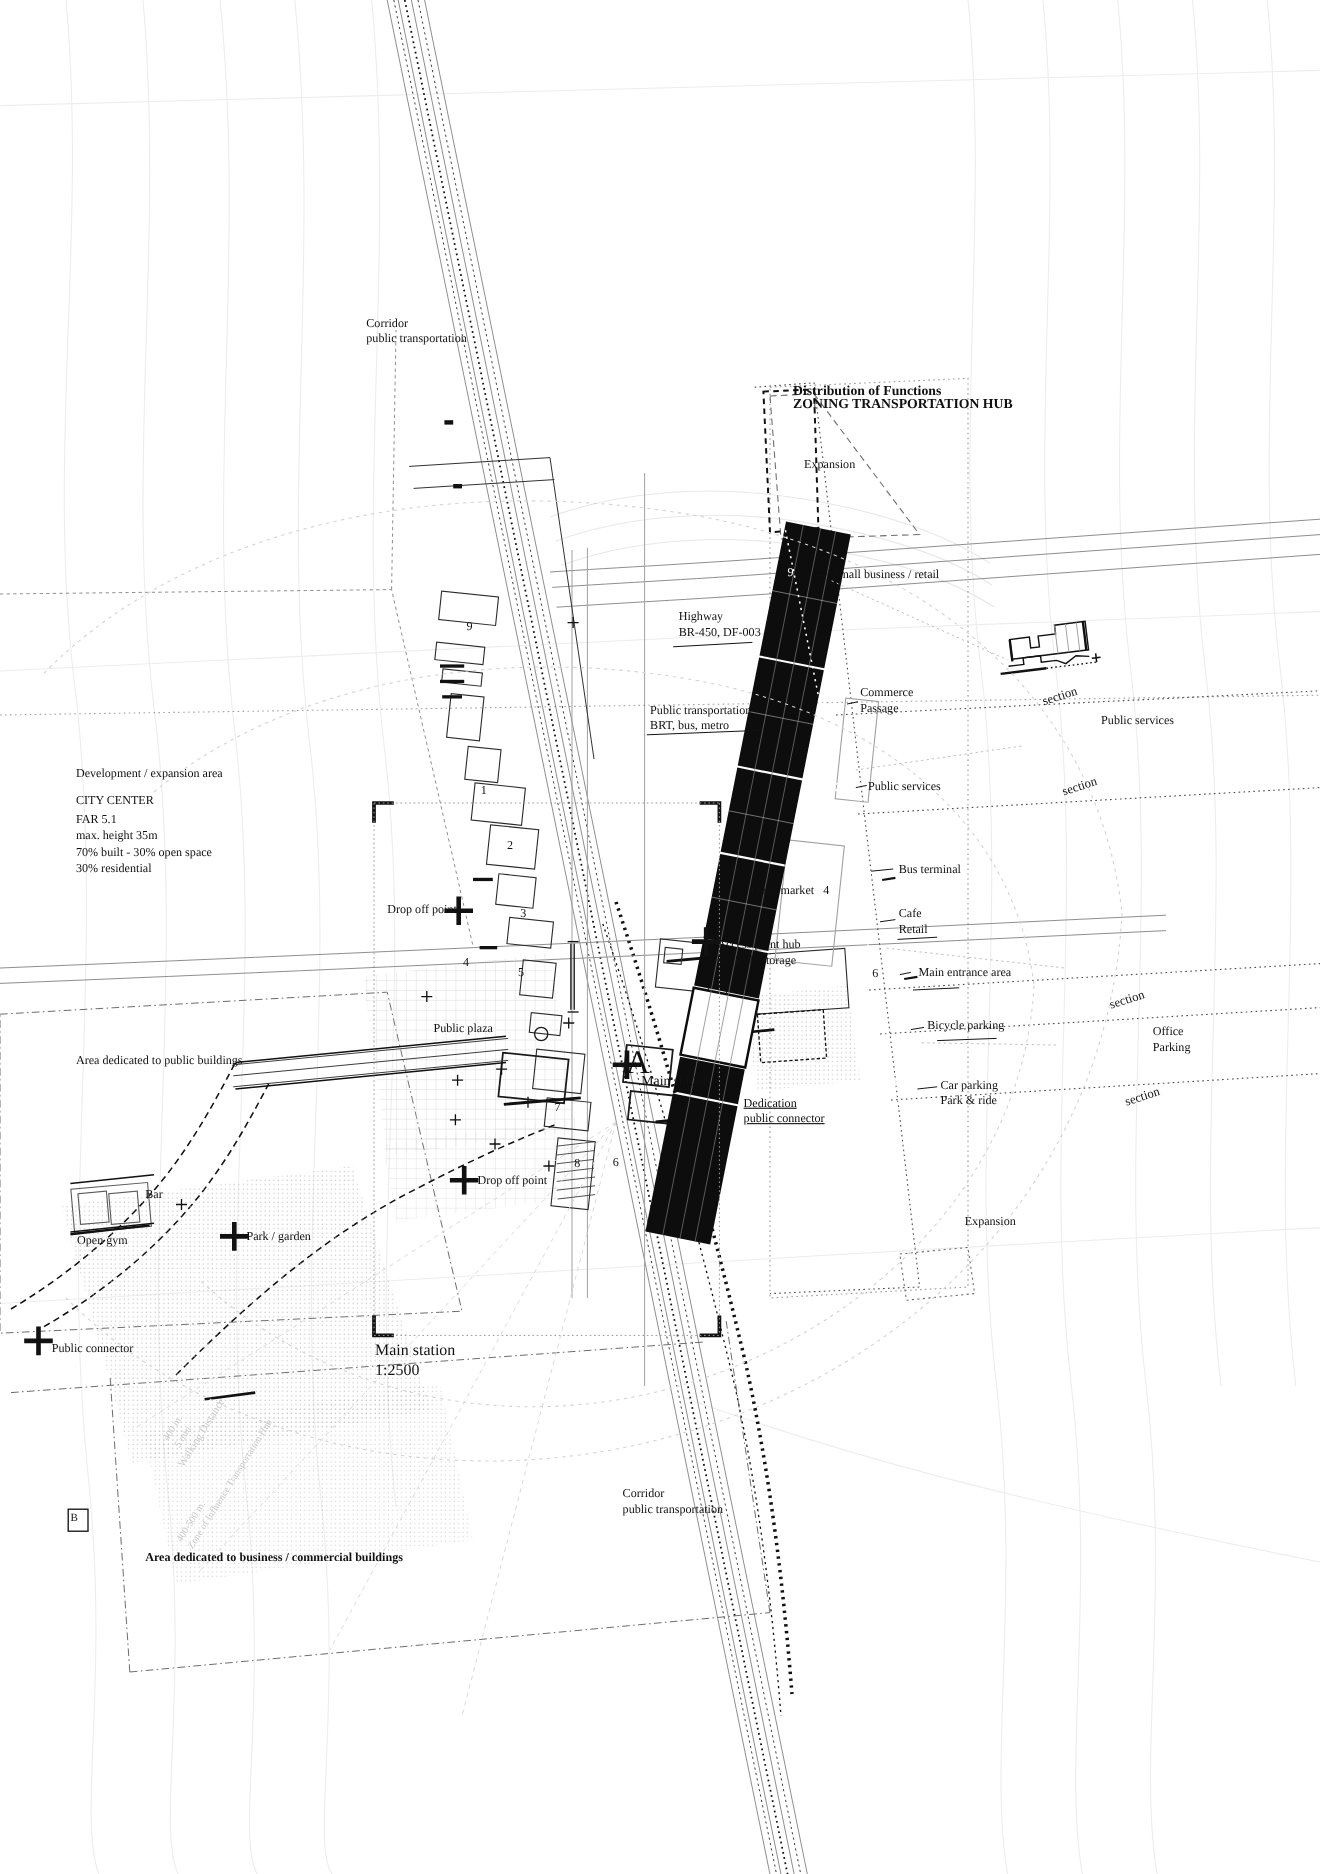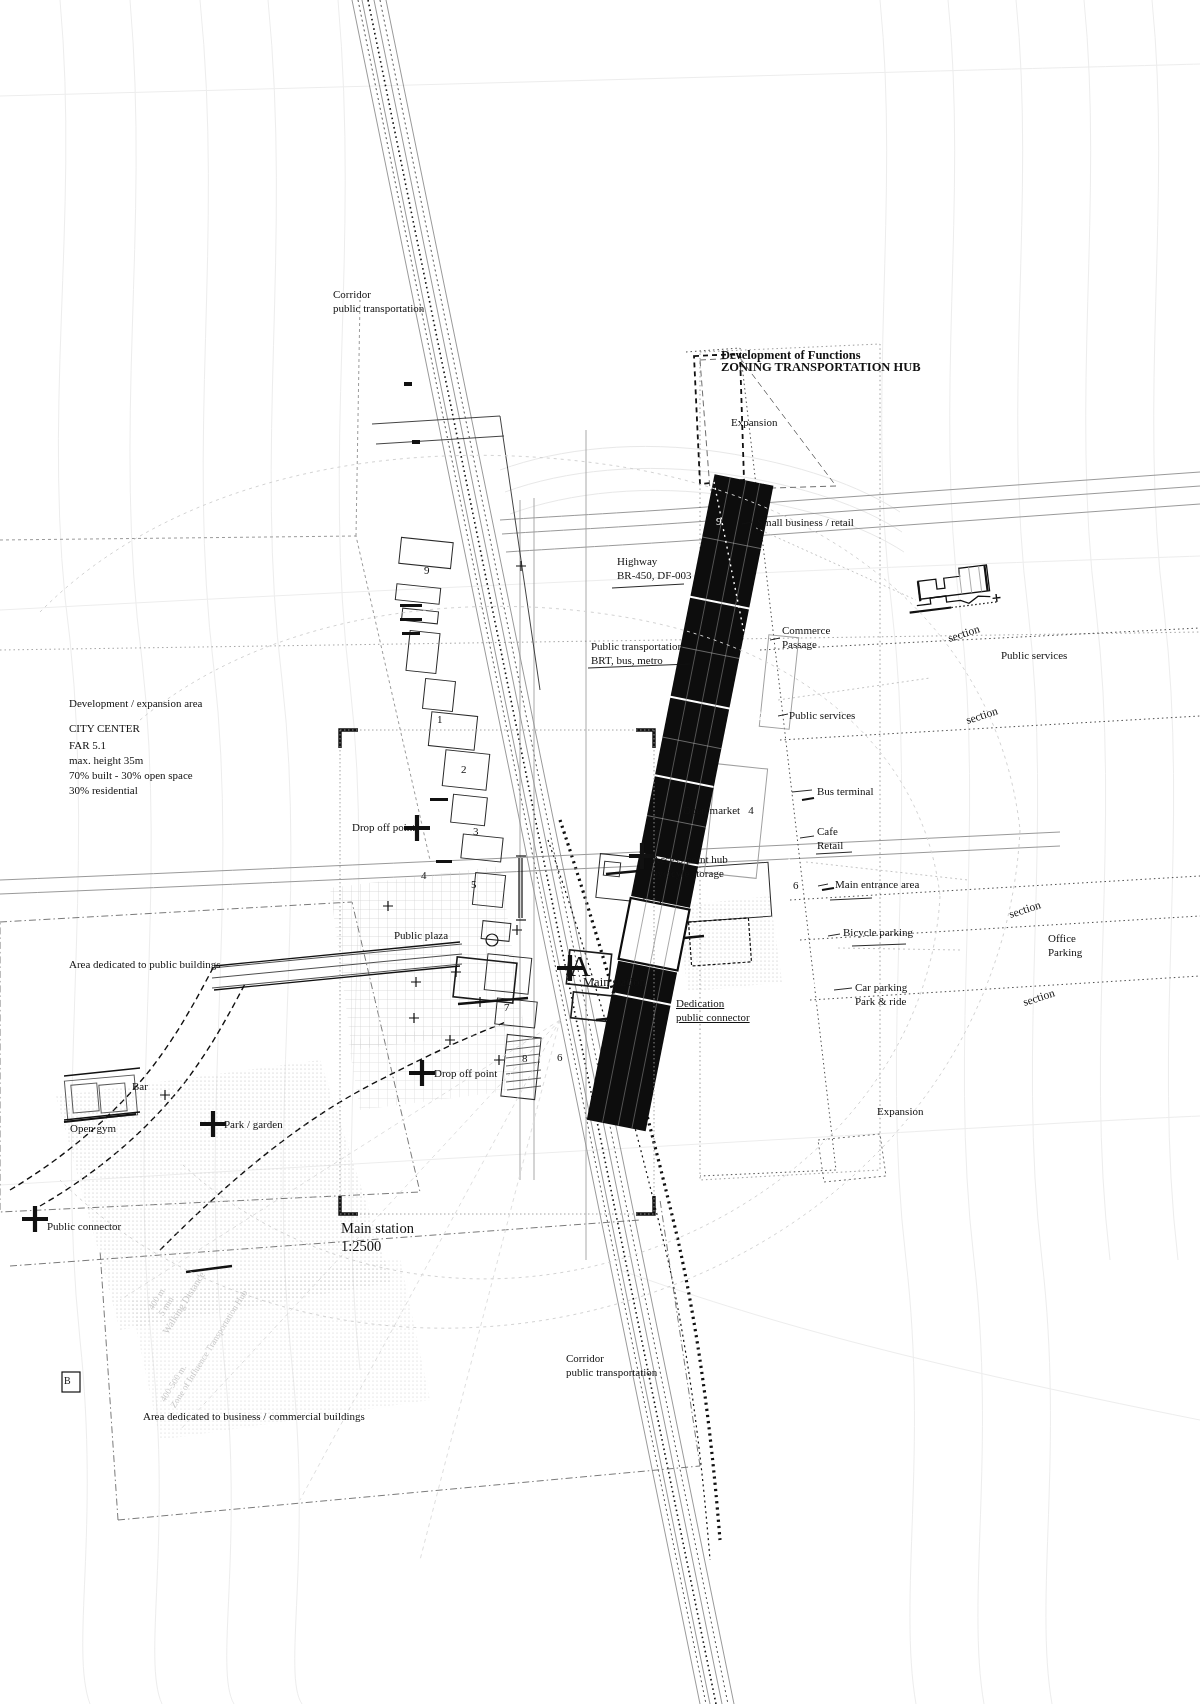--- a/index.html
+++ b/index.html
@@ -456,21 +456,21 @@
   
   <svg class="layer" viewBox="0 0 1200 1704">
     <rect x="62" y="1372" width="18" height="20" fill="none" stroke="#111" stroke-width="1.2"></rect>
   </svg>
 
   
 
   <div class="lbl t11" style="left:333px;top:287px;"><span>Corridor
 public transportation</span></div>
 
-  <div class="lbl t12" style="left:721px;top:347px;font-weight:600;"><span>Development of Functions</span></div>
+  <div class="lbl t12" style="left:721px;top:347px;font-weight:600;"><span>Distribution of Functions</span></div>
   <div class="lbl t12" style="left:721px;top:359px;font-weight:600;"><span>ZONING TRANSPORTATION HUB</span></div>
 
   <div class="lbl t11" style="left:731px;top:415px;"><span>Expansion</span></div>
   <div class="lbl t11" style="left:877px;top:1104px;"><span>Expansion</span></div>
 
   <div class="lbl t11" style="left:757px;top:515px;"><span>Small business / retail</span></div>
   <div class="lbl t11" style="left:782px;top:623px;"><span>Commerce
 Passage</span></div>
   <div class="lbl t11" style="left:789px;top:708px;"><span>Public services</span></div>
   <div class="lbl t11" style="left:817px;top:784px;"><span>Bus terminal</span></div>
@@ -521,21 +521,21 @@
   <div class="lbl t11" style="left:394px;top:928px;"><span>Public plaza</span></div>
   <div class="lbl t11" style="left:352px;top:820px;"><span>Drop off point</span></div>
   <div class="lbl t11" style="left:434px;top:1066px;"><span>Drop off point</span></div>
   <div class="lbl t12" style="left:583px;top:974px;"><span>Main station</span></div>
   <div class="lbl t16" style="left:569px;top:952px;font-size:30px;line-height:0.9;"><span>A</span></div>
   <div class="lbl t11" style="left:47px;top:1219px;"><span>Public connector</span></div>
   <div class="lbl t11" style="left:224px;top:1117px;text-align:right;"><span>Park / garden</span></div>
   <div class="lbl t11" style="left:70px;top:1121px;"><span>Open gym</span></div>
   <div class="lbl t11" style="left:132px;top:1079px;"><span>Bar</span></div>
   <div class="lbl t11" style="left:69px;top:957px;"><span>Area dedicated to public buildings</span></div>
-  <div class="lbl t11" style="left:143px;top:1409px;"><span>Area dedicated to business / commercial buildings</span></div>
+  <div class="lbl t11" style="left:132px;top:1409px;font-weight:bold;"><span>Area dedicated to business / commercial buildings</span></div>
   <div class="lbl t11" style="left:566px;top:1351px;"><span>Corridor
 public transportation</span></div>
 
   <div class="lbl t10" style="left:64px;top:1375px;font-size:10px;"><span>B</span></div>
 
   
   <div class="lbl t11 vlg" style="left:160px;top:1330px;transform:rotate(-58deg);transform-origin:left top;font-size:10px;"><span>Walking Distance</span></div>
   <div class="lbl t11 vlg" style="left:146px;top:1306px;transform:rotate(-58deg);transform-origin:left top;font-size:9px;"><span>400 m.
 5 min</span></div>
   <div class="lbl t11 vlg" style="left:158px;top:1398px;transform:rotate(-58deg);transform-origin:left top;font-size:9px;"><span>400-500 m.

